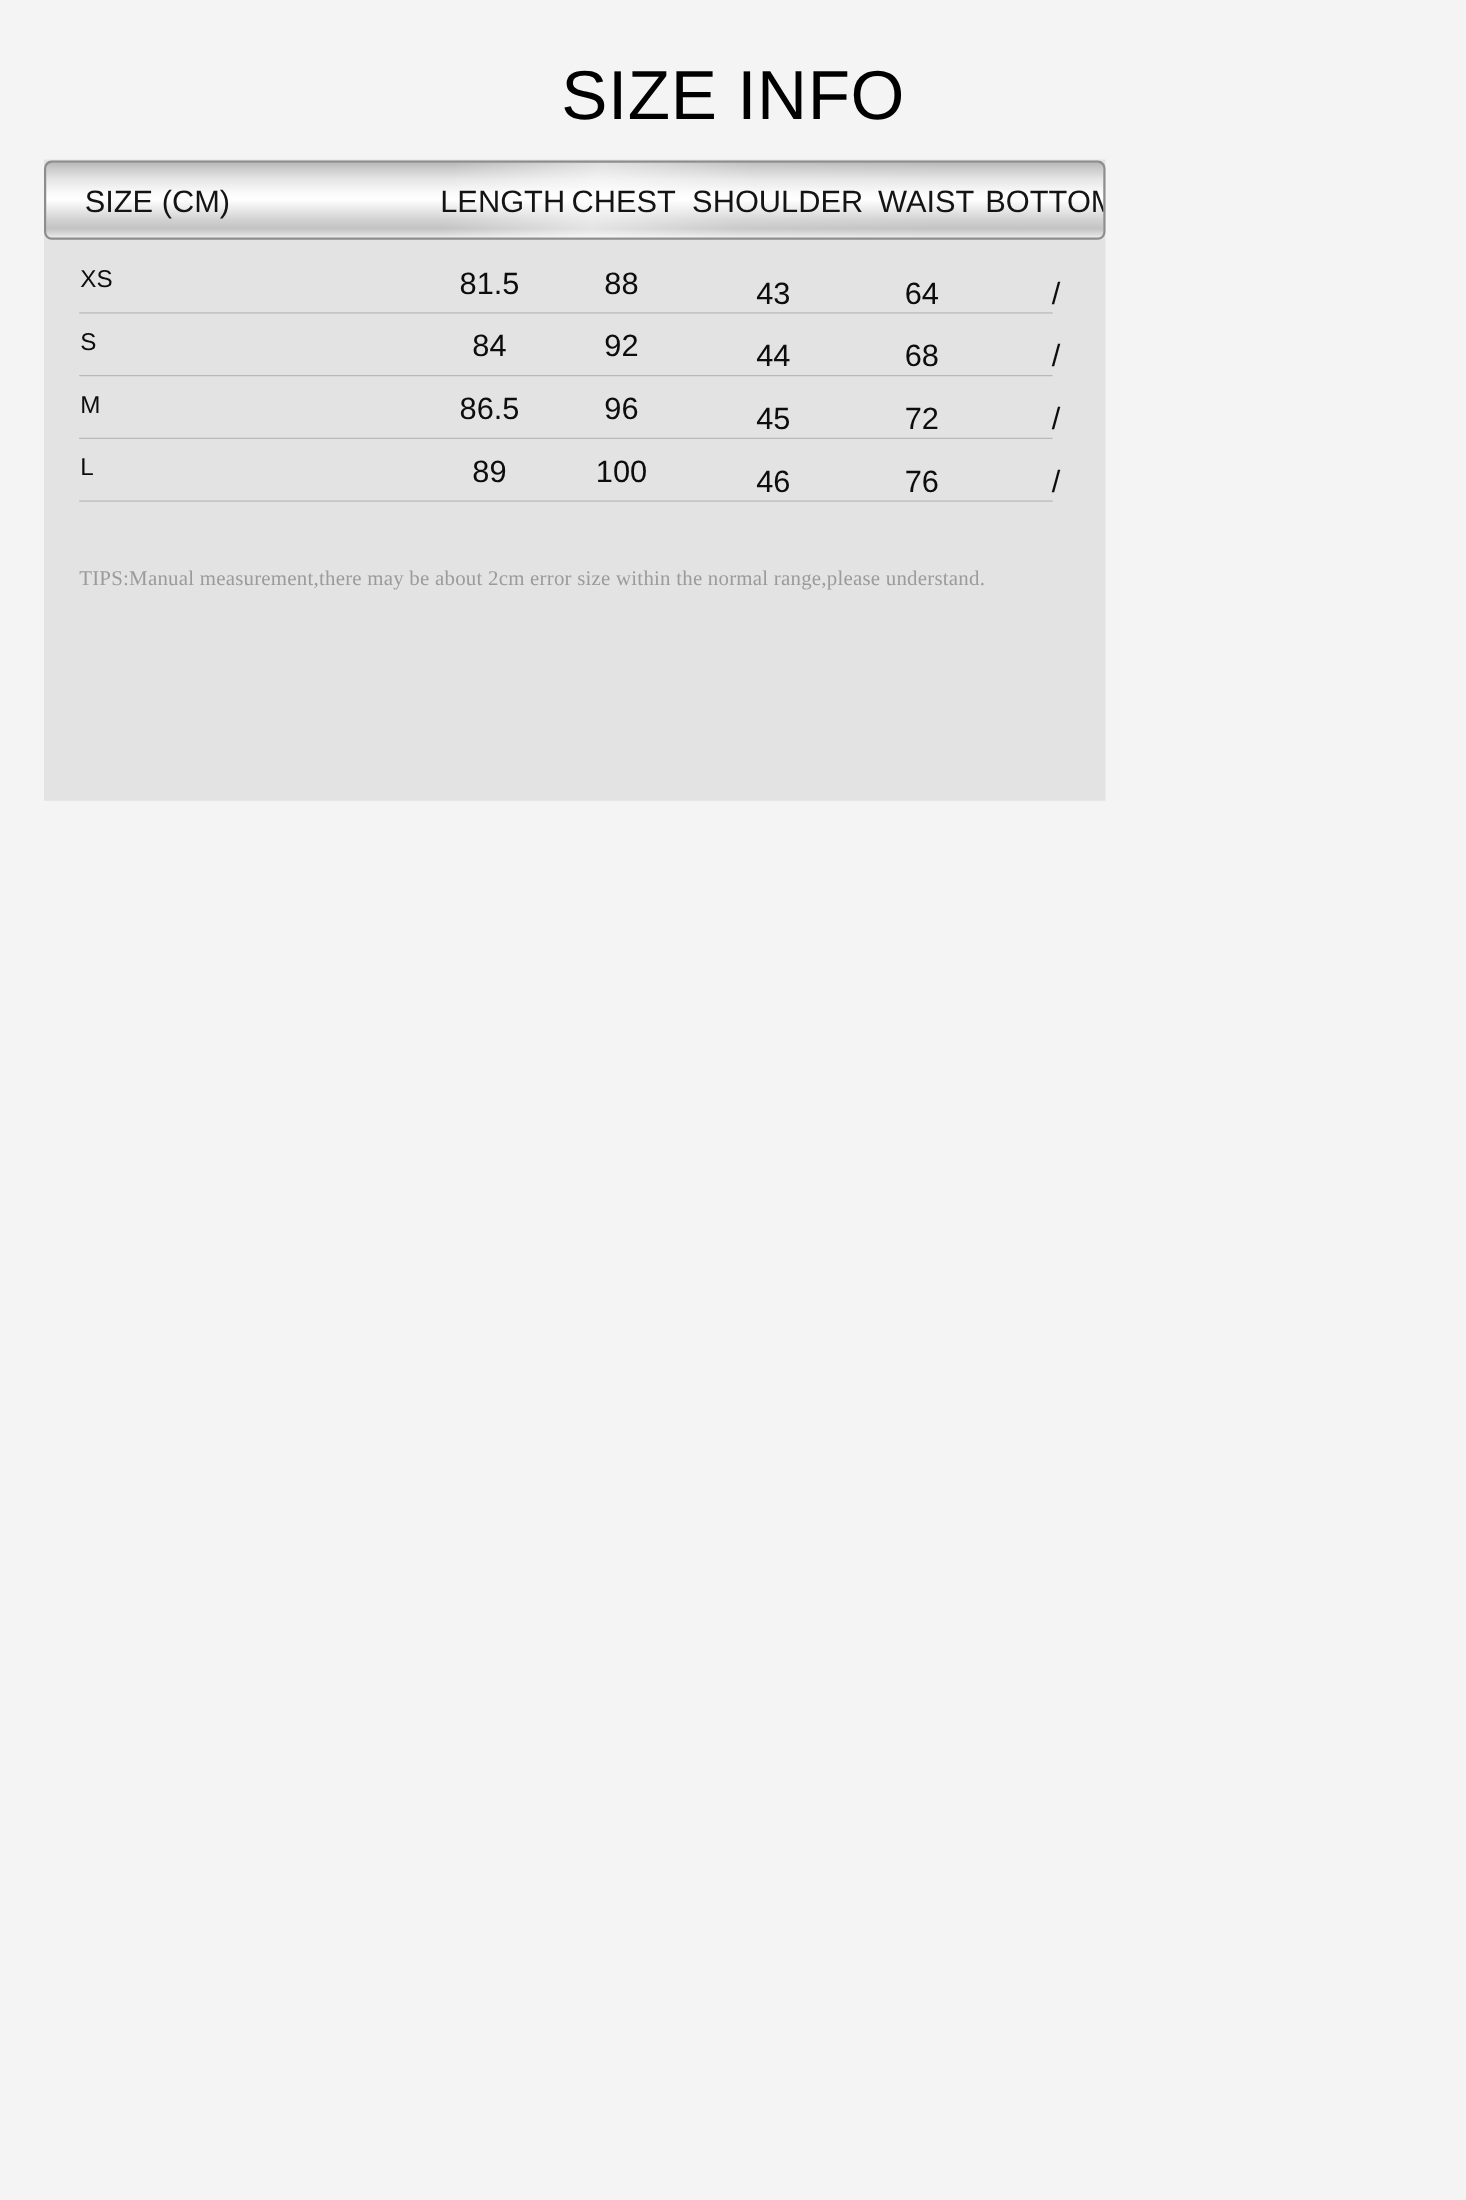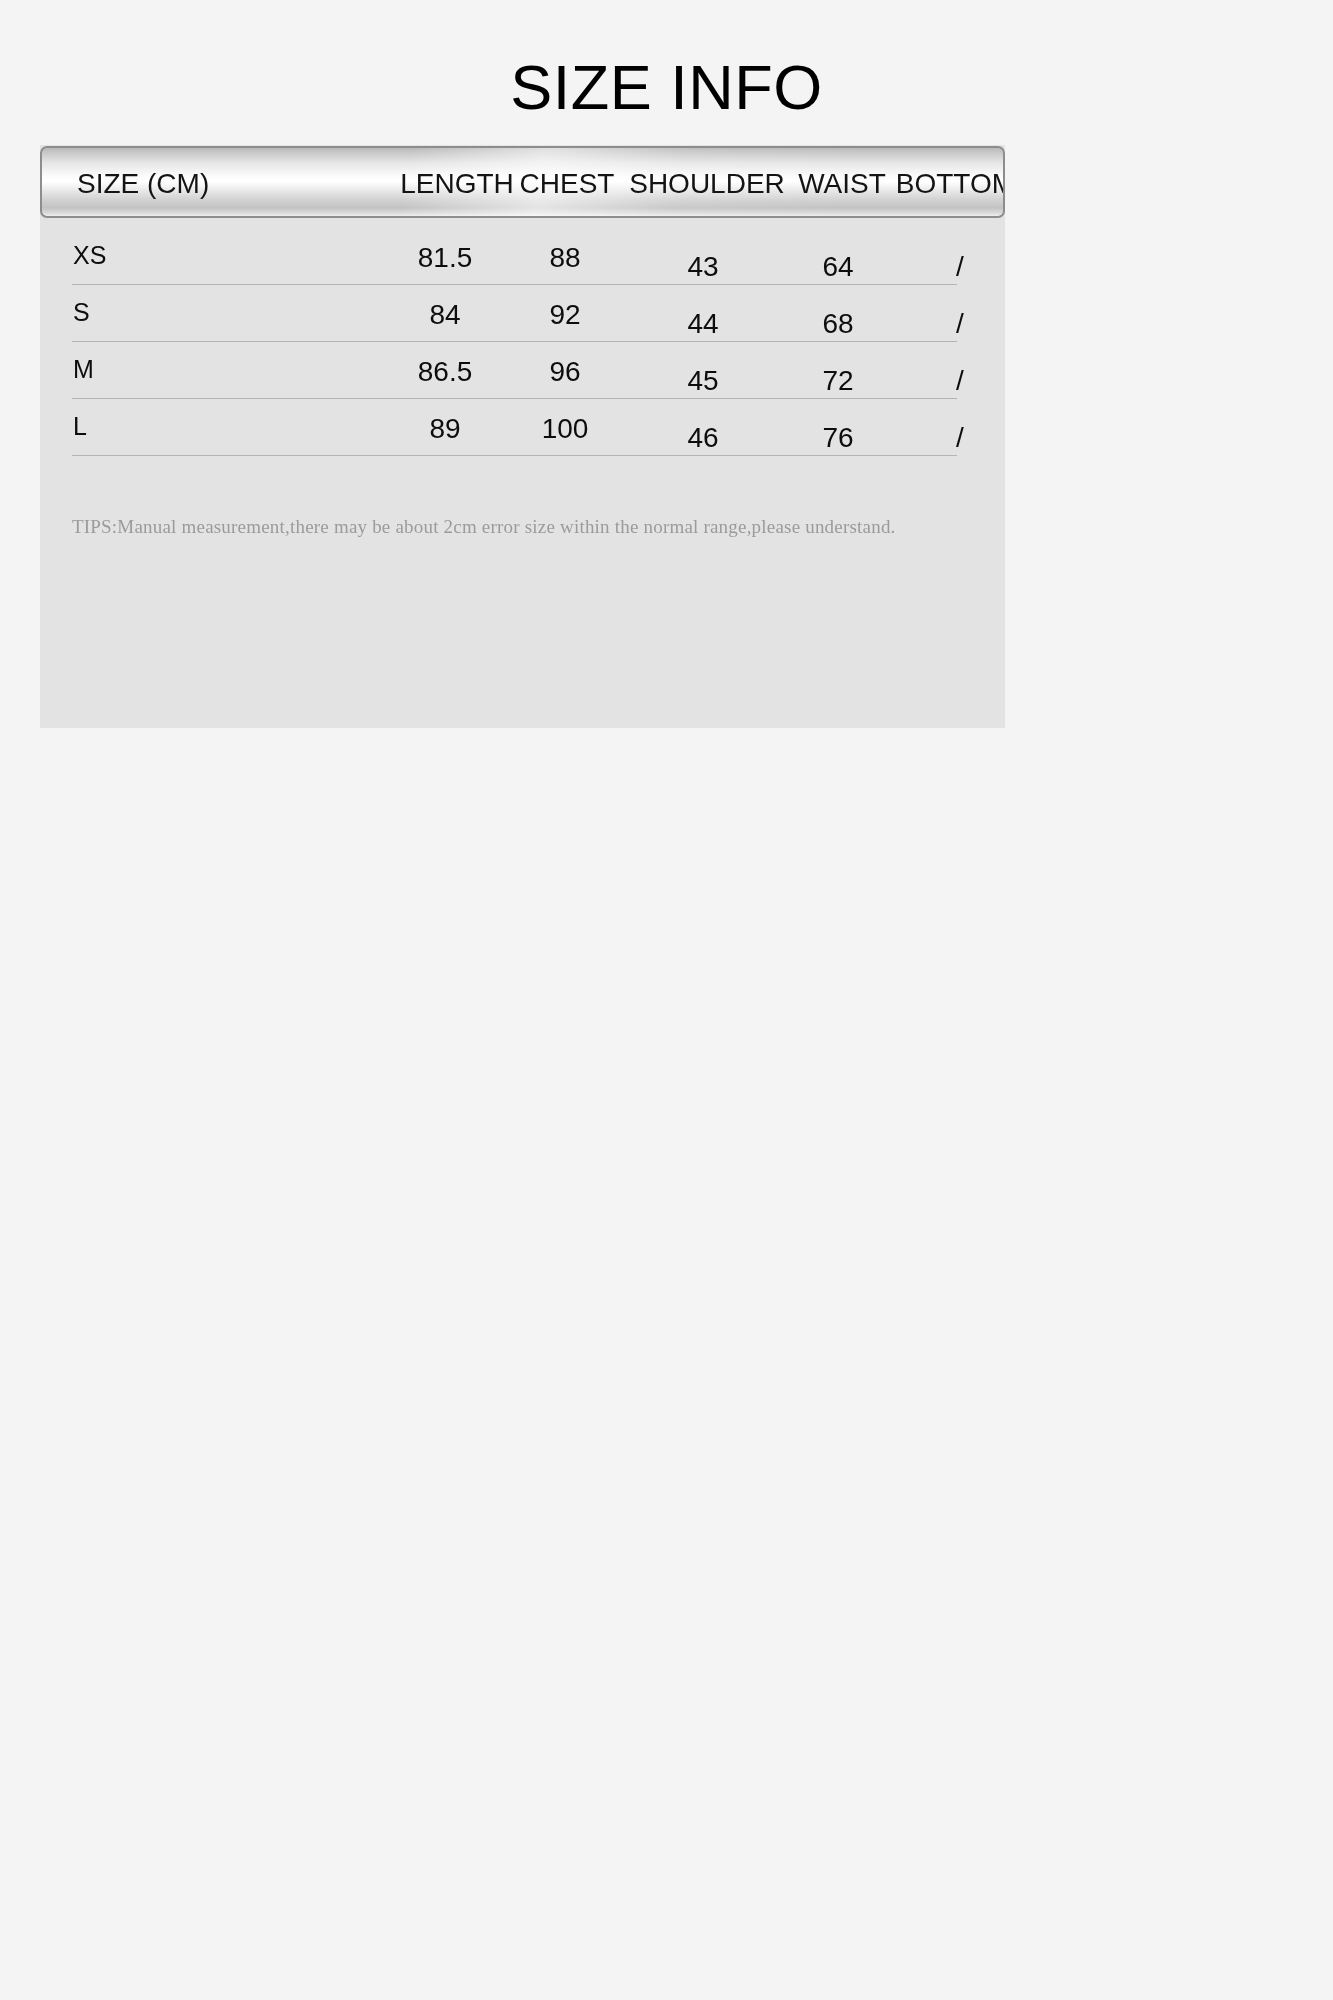--- a/index.html
+++ b/index.html
@@ -119,21 +119,21 @@
     bottom: 0;
   }
   .cell {
     position: absolute;
     font-size: 28px;
     font-weight: 400;
     color: #0d0d0d;
     white-space: nowrap;
     line-height: 1;
   }
-  .c-size     { left: 33px;  top: 15px; text-align: left;   font-size: 25px; }
+  .c-size     { left: 33px;  top: 15px; text-align: left;   font-size: 22px; }
   .c-length   { left: 330px; top: 16px; width: 150px; text-align: center; }
   .c-chest    { left: 455px; top: 16px; width: 140px; text-align: center; }
   .c-shoulder { left: 573px; top: 25px; width: 180px; text-align: center; }
   .c-waist    { left: 708px; top: 25px; width: 180px; text-align: center; }
   .c-bottom   { left: 830px; top: 25px; width: 180px; text-align: center; }
 
   
   .tips {
     position: absolute;
     left: 32px;

